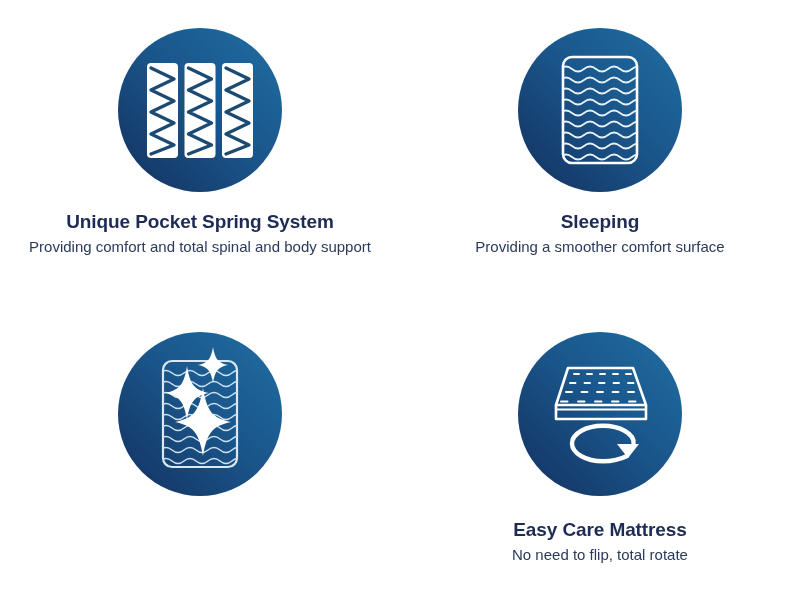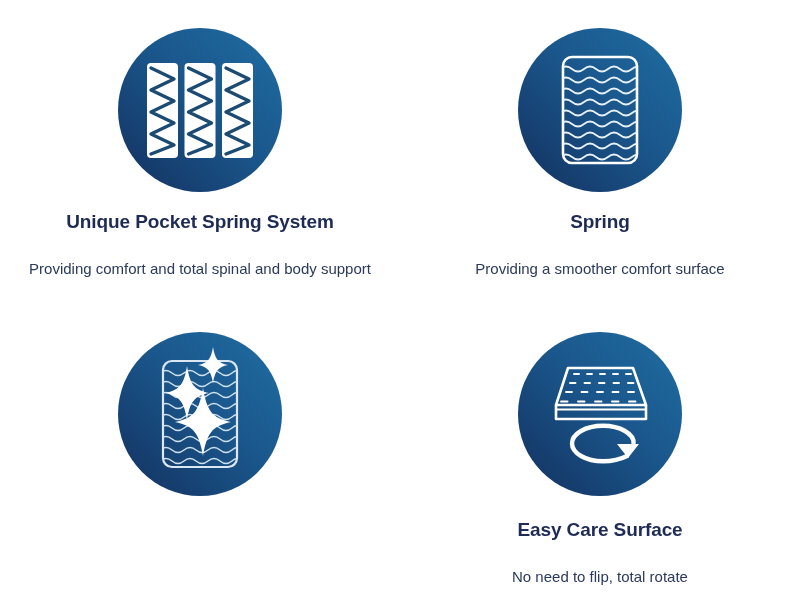--- a/index.html
+++ b/index.html
@@ -44,21 +44,21 @@
     color: #1d2b55;
     letter-spacing: -0.1px;
     line-height: 1.25;
     white-space: nowrap;
   }
   .subtitle {
     font-size: 15px;
     font-weight: normal;
     color: #2b3a5c;
     line-height: 1.4;
-    margin-top: 24px;
+    margin-top: 2px;
     white-space: nowrap;
   }
 </style>
 </head>
 <body>
 
 <div class="grid">
 
   <div class="cell">
     <div class="badge">
@@ -111,21 +111,21 @@
           <path d="M42 74 q6 -5 12 0 t12 0 t12 0 t12 0 t12 0 t12 0 t12 0"></path>
           <path d="M42 85 q6 -5 12 0 t12 0 t12 0 t12 0 t12 0 t12 0 t12 0"></path>
           <path d="M42 96 q6 -5 12 0 t12 0 t12 0 t12 0 t12 0 t12 0 t12 0"></path>
           <path d="M42 107 q6 -5 12 0 t12 0 t12 0 t12 0 t12 0 t12 0 t12 0"></path>
           <path d="M42 118 q6 -5 12 0 t12 0 t12 0 t12 0 t12 0 t12 0 t12 0"></path>
           <path d="M42 129 q6 -5 12 0 t12 0 t12 0 t12 0 t12 0 t12 0 t12 0"></path>
         </g>
       </svg>
     </div>
     <div class="caption">
-      <div class="title">Spring</div>
+      <div class="title">Sleeping</div>
       <div class="subtitle">Providing a smoother comfort surface</div>
     </div>
   </div>
 
   <div class="cell r2">
     <div class="badge">
       <svg width="164" height="164" viewBox="0 0 164 164" aria-hidden="true">
         <defs>
           <linearGradient id="g3" x1="1" y1="0" x2="0" y2="1">
             <stop offset="0%" stop-color="#1f6ea3"></stop>
@@ -206,18 +206,18 @@
           </g>
         </g>
 
         <g>
           <path d="M109 124 C95 131 75 131 63 124 C51 117 51 106 63 99 C75 92 95 92 107 99 C113 102.5 116 107 115.5 111.5" fill="none" stroke="#ffffff" stroke-width="4.4" stroke-linecap="round"></path>
           <path d="M99 112 L121 112 L110 126 Z" fill="#ffffff"></path>
         </g>
       </svg>
     </div>
     <div class="caption">
-      <div class="title">Easy Care Surface</div>
+      <div class="title">Easy Care Mattress</div>
       <div class="subtitle">No need to flip, total rotate</div>
     </div>
   </div>
 
 </div>
 
 </body></html>

